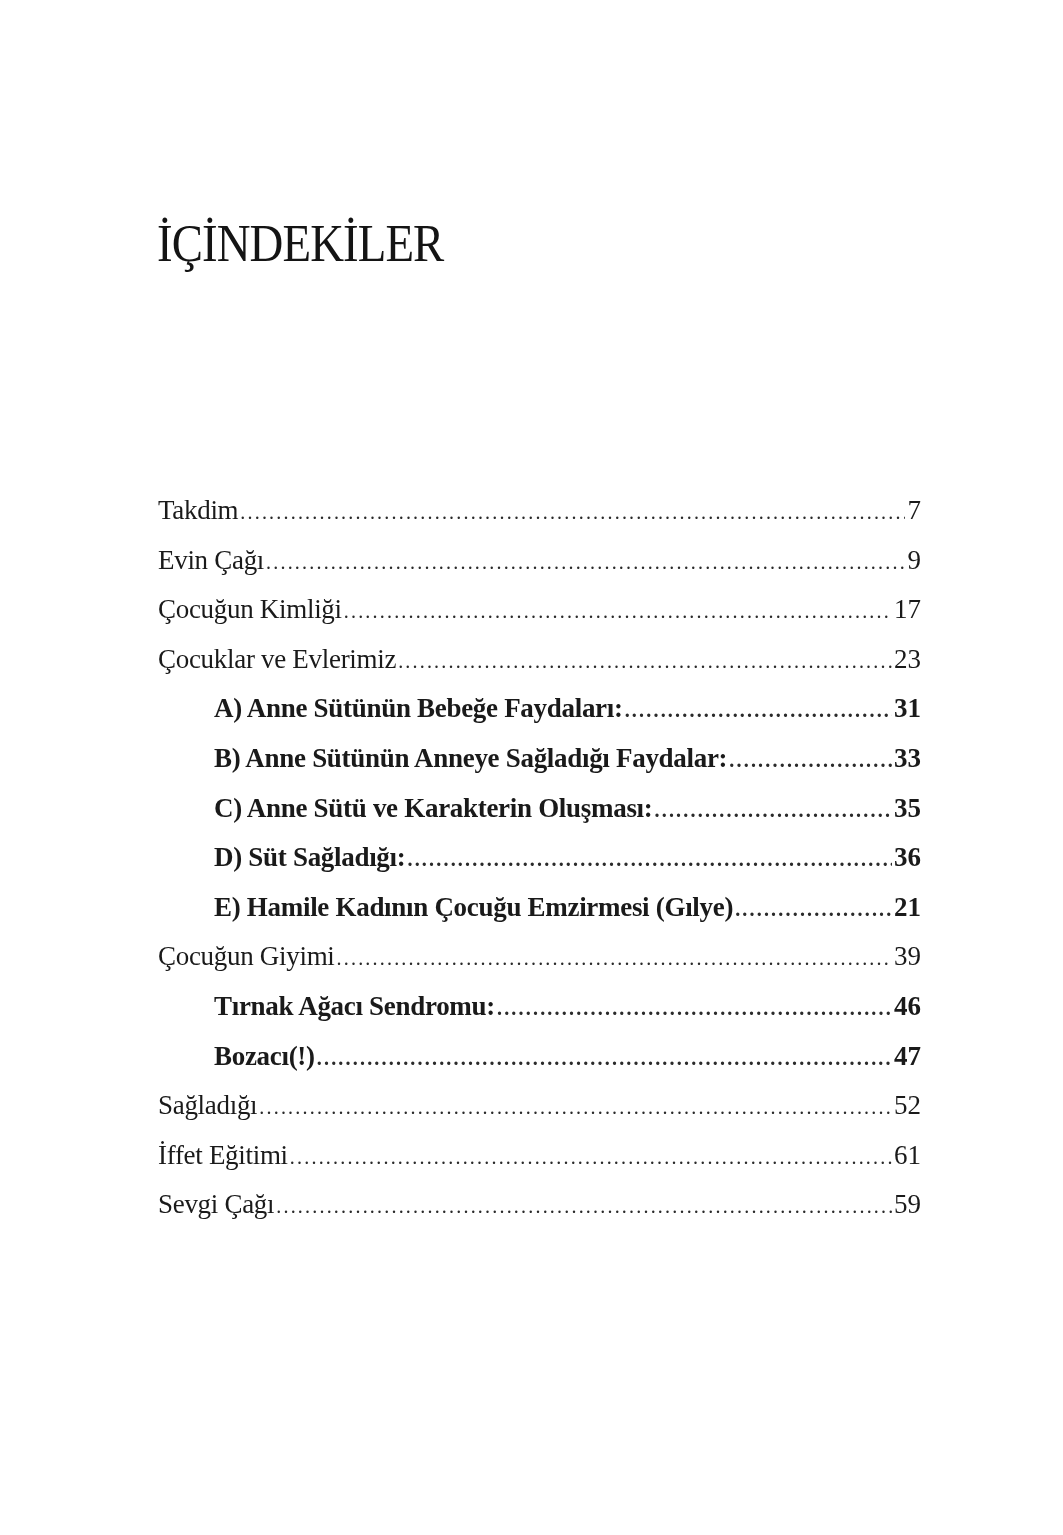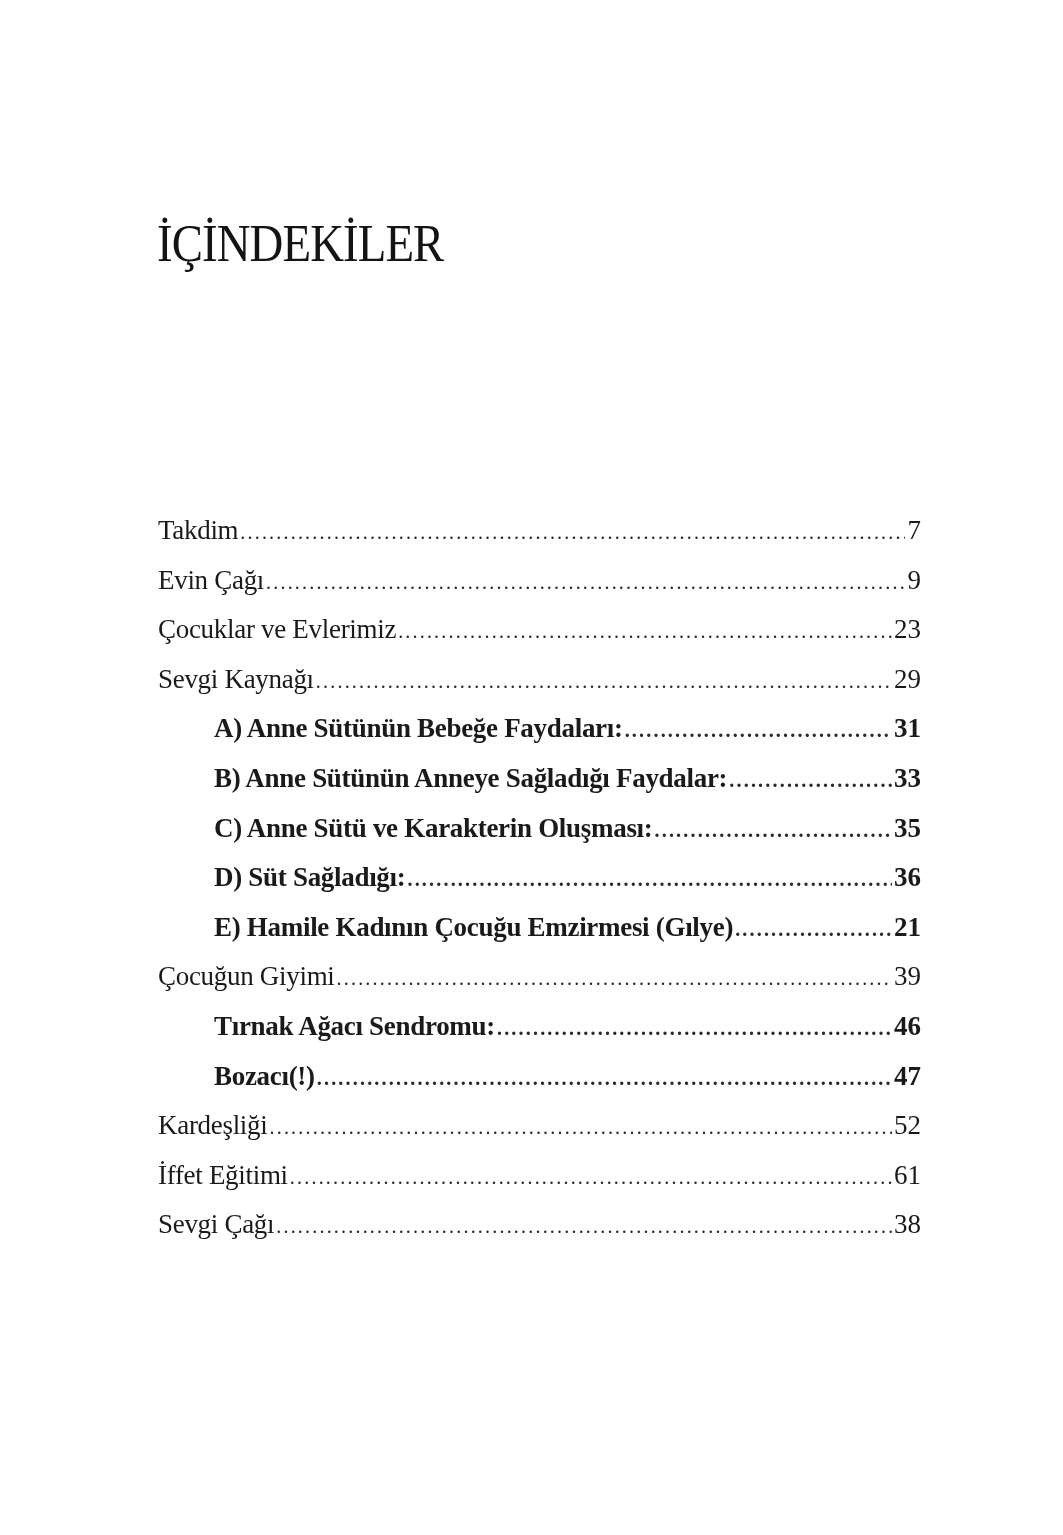--- a/index.html
+++ b/index.html
@@ -31,21 +31,21 @@
       font-size: 52px;
       letter-spacing: -1px;
       line-height: 60px;
       color: #141414;
       transform: scaleX(0.9);
       transform-origin: left top;
     }
     .toc-list {
       position: absolute;
       left: 158px;
-      top: 510px;
+      top: 490px;
       width: 763px;
       margin: 0;
       padding: 0;
       list-style: none;
     }
     .toc-entry {
       display: flex;
       align-items: baseline;
       height: 49.6px;
       font-family: "Liberation Serif", "DejaVu Serif", serif;
@@ -93,28 +93,28 @@
       <span class="label">Takdim</span>
       <span class="leader"></span>
       <span class="page-num">7</span>
     </li>
     <li class="toc-entry">
       <span class="label">Evin Çağı</span>
       <span class="leader"></span>
       <span class="page-num">9</span>
     </li>
     <li class="toc-entry">
+      <span class="label">Çocuğun Kimliği</span>
+      <span class="leader"></span>
+      <span class="page-num">17</span>
+    </li>
+    <li class="toc-entry">
       <span class="label">Çocuklar ve Evlerimiz</span>
       <span class="leader"></span>
       <span class="page-num">23</span>
-    </li>
-    <li class="toc-entry">
-      <span class="label">Sevgi Kaynağı</span>
-      <span class="leader"></span>
-      <span class="page-num">29</span>
     </li>
     <li class="toc-entry sub">
       <span class="label">A) Anne Sütünün Bebeğe Faydaları:</span>
       <span class="leader"></span>
       <span class="page-num">31</span>
     </li>
     <li class="toc-entry sub">
       <span class="label">B) Anne Sütünün Anneye Sağladığı Faydalar:</span>
       <span class="leader"></span>
       <span class="page-num">33</span>
@@ -143,28 +143,28 @@
       <span class="label">Tırnak Ağacı Sendromu:</span>
       <span class="leader"></span>
       <span class="page-num">46</span>
     </li>
     <li class="toc-entry sub">
       <span class="label">Bozacı(!)</span>
       <span class="leader"></span>
       <span class="page-num">47</span>
     </li>
     <li class="toc-entry">
-      <span class="label">Kardeşliği</span>
+      <span class="label">Sağladığı</span>
       <span class="leader"></span>
       <span class="page-num">52</span>
     </li>
     <li class="toc-entry">
       <span class="label">İffet Eğitimi</span>
       <span class="leader"></span>
       <span class="page-num">61</span>
     </li>
     <li class="toc-entry">
       <span class="label">Sevgi Çağı</span>
       <span class="leader"></span>
-      <span class="page-num">38</span>
+      <span class="page-num">59</span>
     </li>
   </ul>
 </div>
 
 </body></html>

